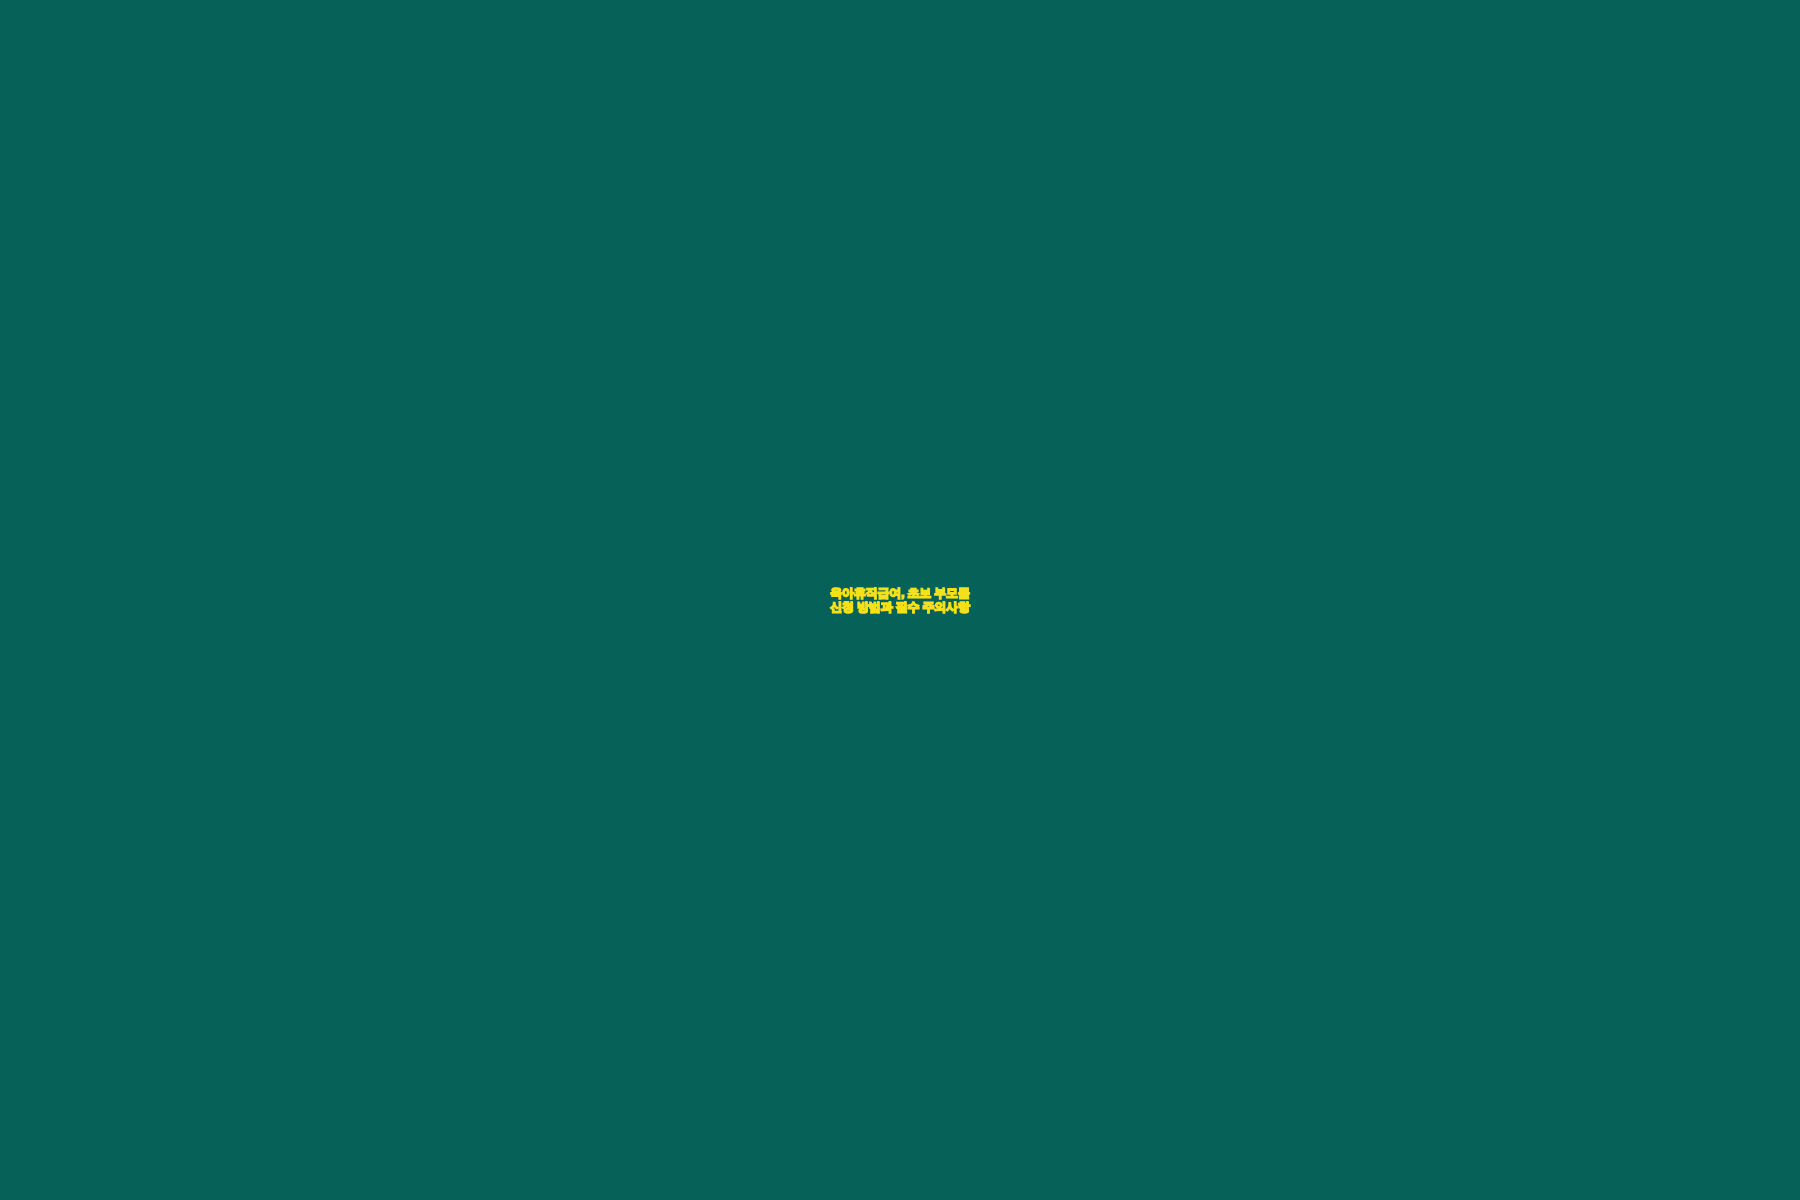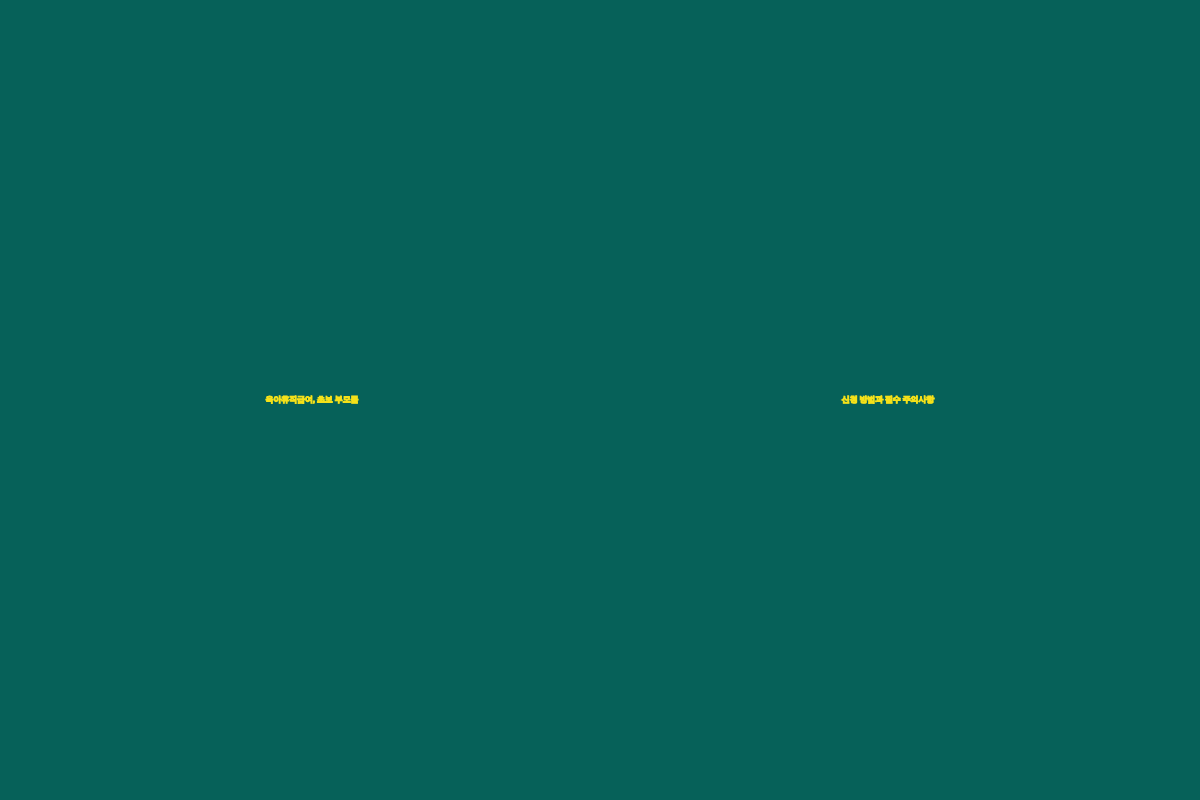--- a/index.html
+++ b/index.html
@@ -23,20 +23,21 @@
     background: #066159;
     display: flex;
     flex-direction: column;
     align-items: center;
     justify-content: center;
     user-select: none;
   }
 
   #headline {
     display: flex;
+    flex-direction: column;
     align-items: flex-start;
     justify-content: center;
     width: 100%;
     padding: 0 24px;
     box-sizing: border-box;
   }
 
   .headline-line {
     display: block;
     width: 100%;
@@ -47,21 +48,21 @@
     font-size: 97px;
     line-height: 1.18;
     letter-spacing: -0.015em;
     white-space: nowrap;
     -webkit-text-stroke: 2.5px #f5e11a;
     paint-order: stroke fill;
   }
 
   .headline-line-1 { font-size: 97px; }
   .headline-line-2 { font-size: 97px; }
-  .headline-line-3 { font-size: 97px; font-family: Liberation Serif, serif; }
+  .headline-line-3 { font-size: 97px; }
 </style>
 </head>
 <body>
 
 <div id="title-card" style="background: rgb(6, 97, 89);">
 
   <div id="headline">
 
     <span class="headline-line headline-line-1" style="color: rgb(245, 225, 26); -webkit-text-stroke: 1px rgb(245, 225, 26); font-size: 8px;">육아휴직급여, 초보 부모를</span>
 

